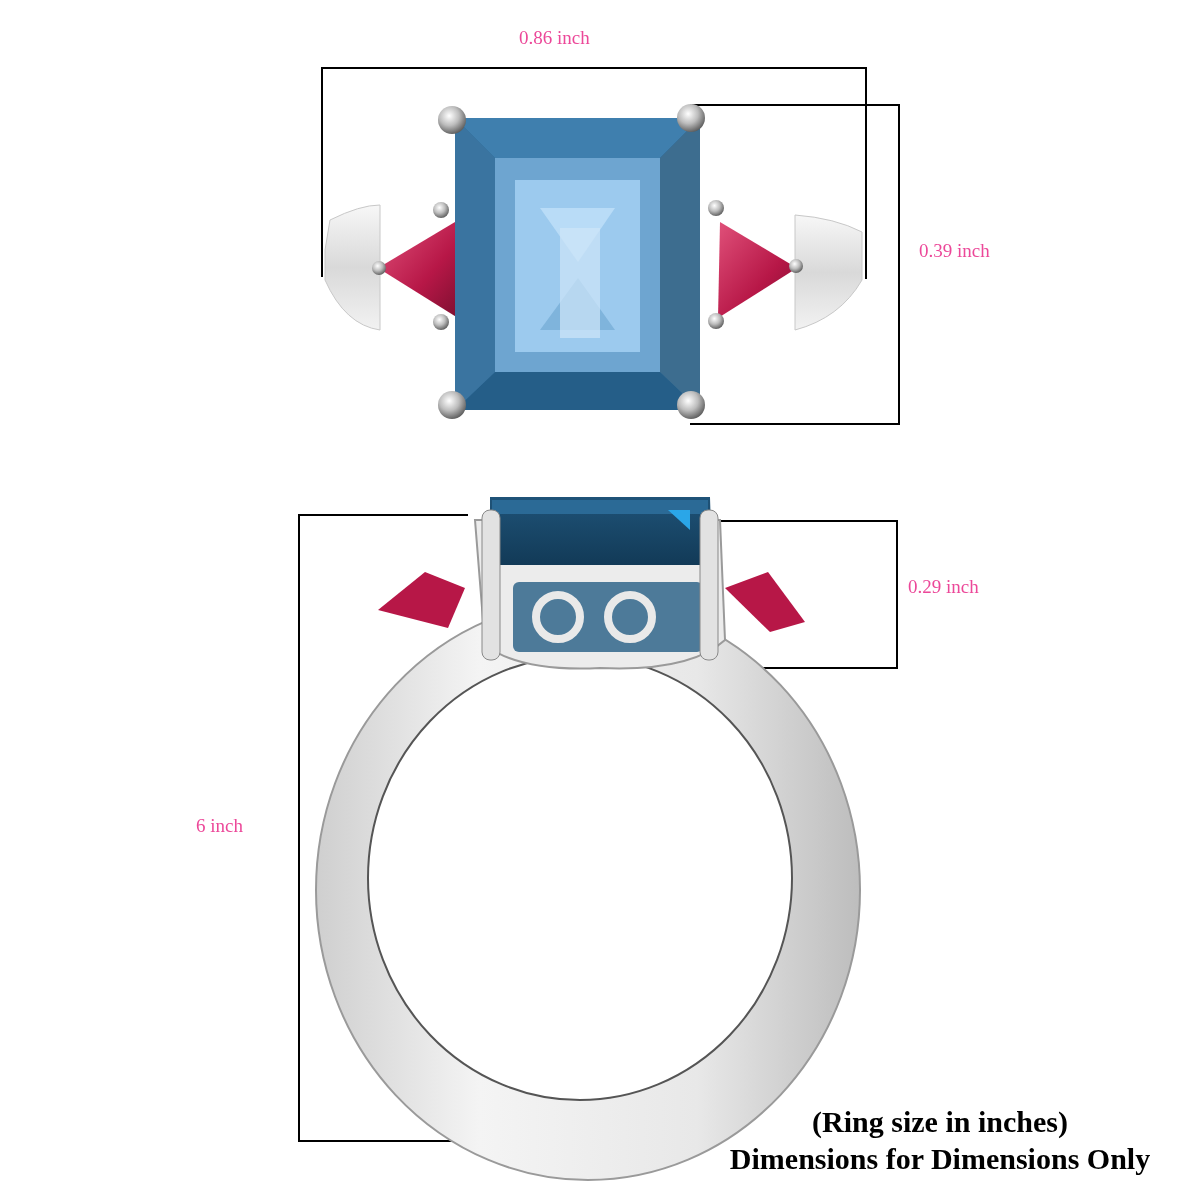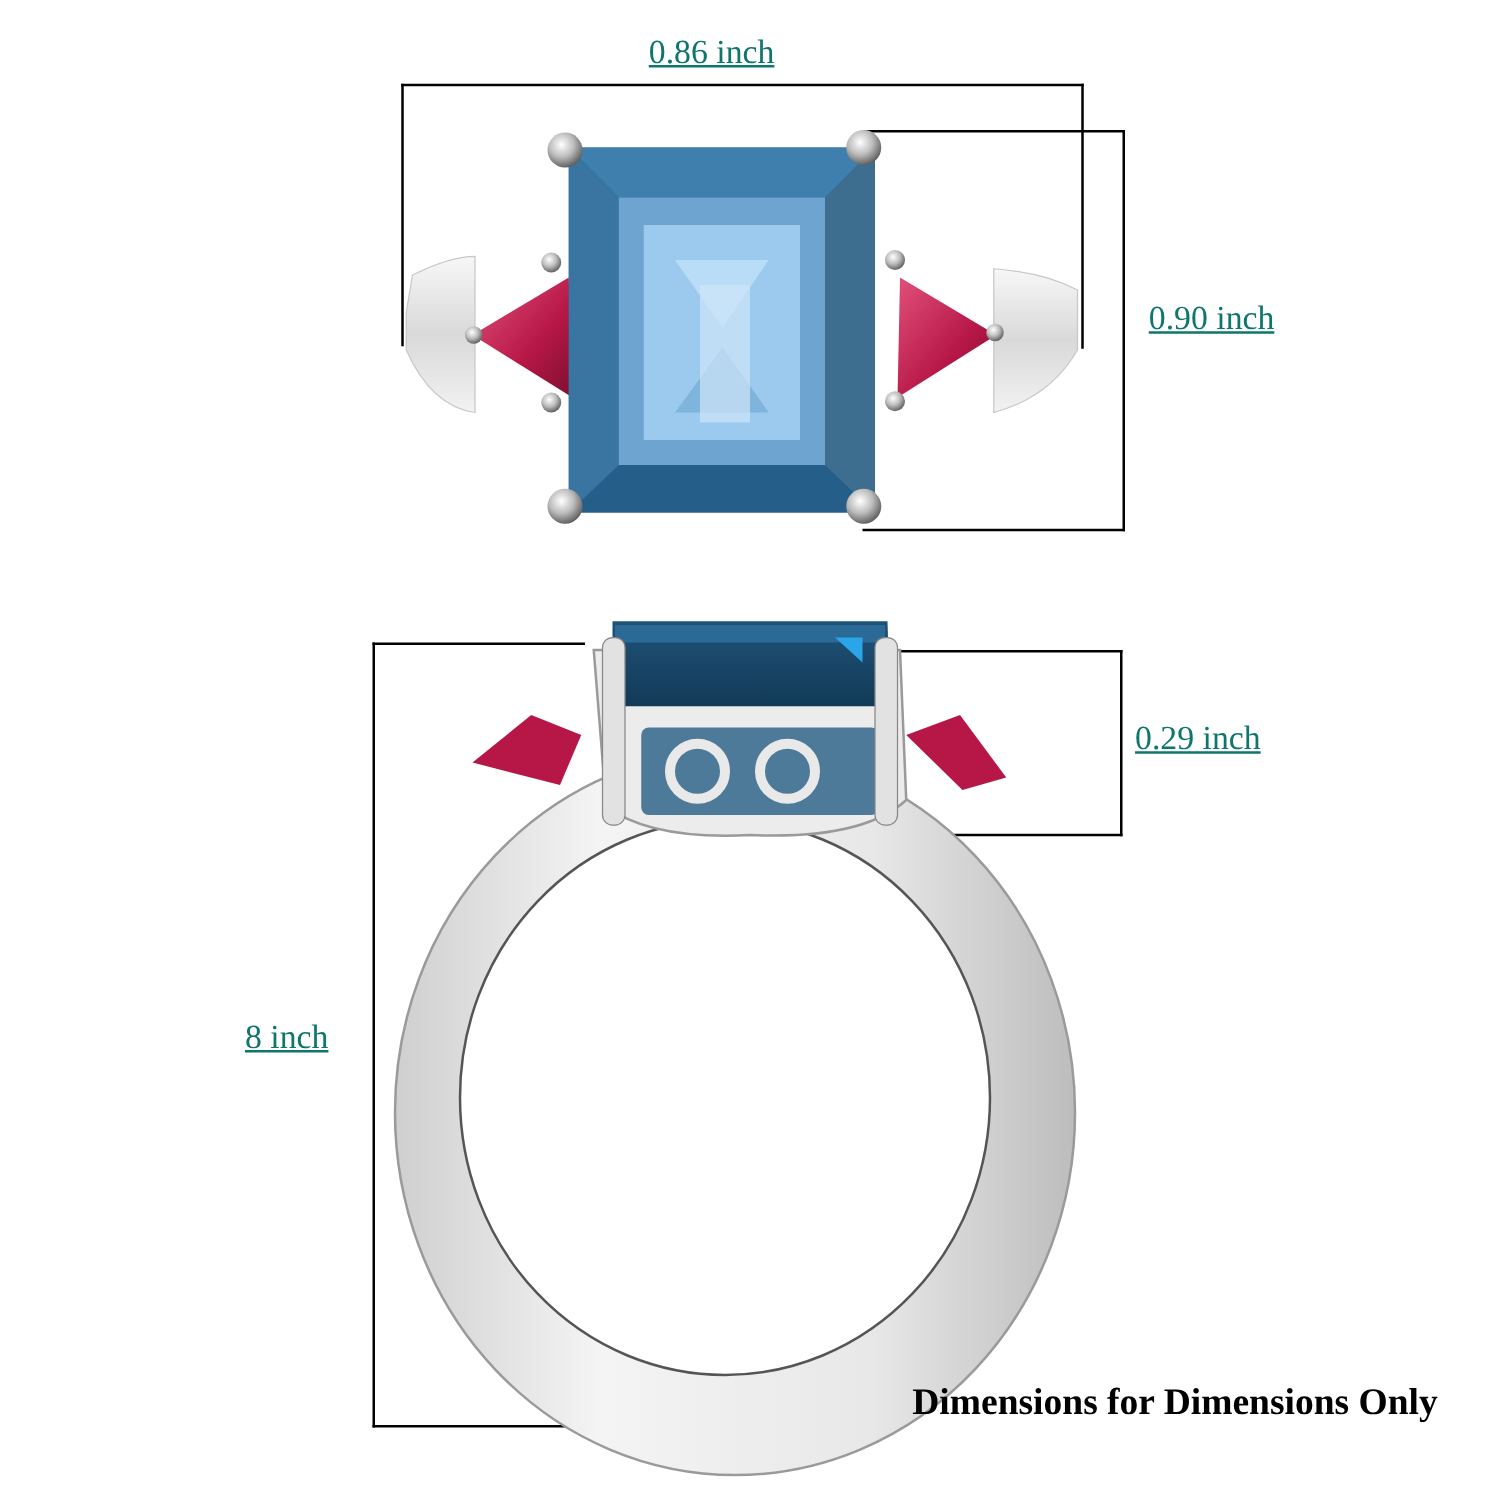--- a/index.html
+++ b/index.html
@@ -1,36 +1,36 @@
 <!DOCTYPE html>
 <html><head>
   <meta charset="utf-8">
   <style>
     html, body { margin: 0; padding: 0; background: #ffffff; }
     body { width: 1200px; height: 1200px; position: relative; overflow: hidden; font-family: "Liberation Serif", "DejaVu Serif", serif; color: #000; }
-    .dim-label { position: absolute; font-size: 27px; line-height: 1; white-space: nowrap; color: #0f766e; text-decoration: underline; }
+    .dim-label { position: absolute; font-size: 19px; line-height: 1; white-space: nowrap; color: #ec4899; }
     .line { position: absolute; background: #000; }
     .caption { position: absolute; font-weight: bold; font-size: 30px; line-height: 1.22; text-align: center; white-space: nowrap; }
     svg { position: absolute; overflow: visible; }
   </style>
 </head>
 <body>
 
 <div>
 
   <div class="dim-label" style="left:519px; top:28px;">0.86 inch</div>
 
   <div class="line" style="left:321px; top:67px; width:2px; height:210px;"></div>
   <div class="line" style="left:321px; top:67px; width:546px; height:2px;"></div>
   <div class="line" style="left:865px; top:67px; width:2px; height:212px;"></div>
 
   <div class="line" style="left:690px; top:104px; width:210px; height:2px;"></div>
   <div class="line" style="left:898px; top:104px; width:2px; height:321px;"></div>
   <div class="line" style="left:690px; top:423px; width:210px; height:2px;"></div>
-  <div class="dim-label" style="left:919px; top:241px;">0.90 inch</div>
+  <div class="dim-label" style="left:919px; top:241px;">0.39 inch</div>
 
   <svg width="1200" height="1200" style="left:0; top:0;">
     <defs>
       <linearGradient id="metalG" x1="0" y1="0" x2="0" y2="1">
         <stop offset="0" stop-color="#f7f7f7"></stop>
         <stop offset="0.5" stop-color="#d9d9d9"></stop>
         <stop offset="1" stop-color="#f2f2f2"></stop>
       </linearGradient>
       <radialGradient id="prongG" cx="0.4" cy="0.35" r="0.7">
         <stop offset="0" stop-color="#ffffff"></stop>
@@ -72,21 +72,21 @@
     <circle cx="379" cy="268" r="7" fill="url(#prongG)"></circle>
     <circle cx="796" cy="266" r="7" fill="url(#prongG)"></circle>
   </svg>
 </div>
 
 <div>
 
   <div class="line" style="left:298px; top:514px; width:170px; height:2px;"></div>
   <div class="line" style="left:298px; top:514px; width:2px; height:628px;"></div>
   <div class="line" style="left:298px; top:1140px; width:308px; height:2px;"></div>
-  <div class="dim-label" style="left:196px; top:816px;">8 inch</div>
+  <div class="dim-label" style="left:196px; top:816px;">6 inch</div>
 
   <div class="line" style="left:700px; top:520px; width:198px; height:2px;"></div>
   <div class="line" style="left:896px; top:520px; width:2px; height:149px;"></div>
   <div class="line" style="left:670px; top:667px; width:228px; height:2px;"></div>
   <div class="dim-label" style="left:908px; top:577px;">0.29 inch</div>
 
   <svg width="1200" height="1200" style="left:0; top:0;">
     <defs>
       <linearGradient id="bandG" x1="0" y1="0" x2="1" y2="0">
         <stop offset="0" stop-color="#cfcfcf"></stop>
@@ -116,14 +116,15 @@
 
     <rect x="482" y="510" width="18" height="150" rx="8" fill="#e2e2e2" stroke="#888"></rect>
     <rect x="700" y="510" width="18" height="150" rx="8" fill="#e2e2e2" stroke="#888"></rect>
 
     <path d="M378,610 L425,572 L465,588 L448,628 Z" fill="#b71747"></path>
     <path d="M725,588 L768,572 L805,622 L770,632 Z" fill="#b71747"></path>
   </svg>
 </div>
 
 <div class="caption" style="left:698px; top:1104px; width:484px;">
+  <div>(Ring size in inches)</div>
   <div>Dimensions for Dimensions Only</div>
 </div>
 
 </body></html>

